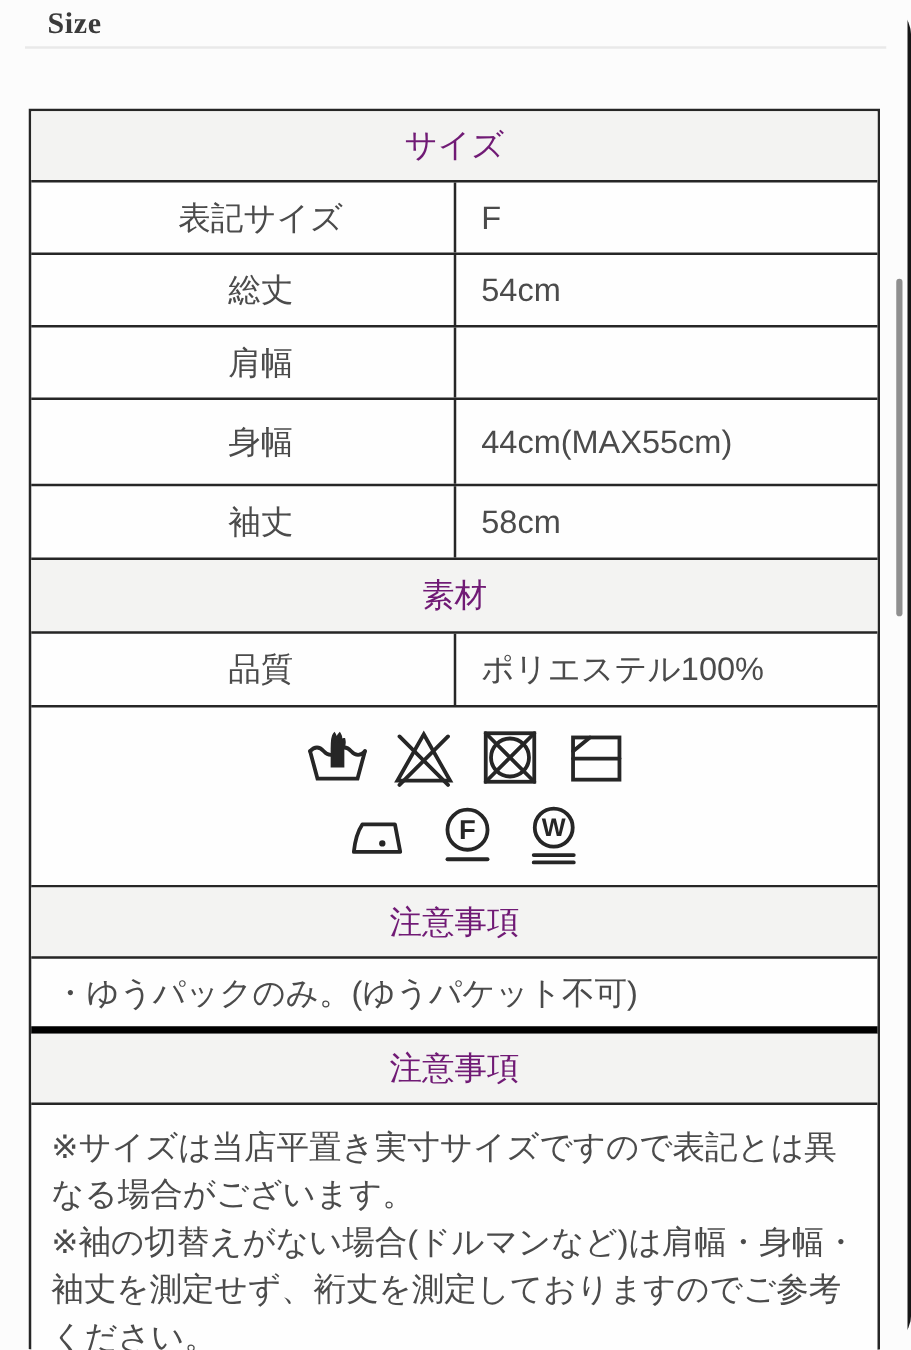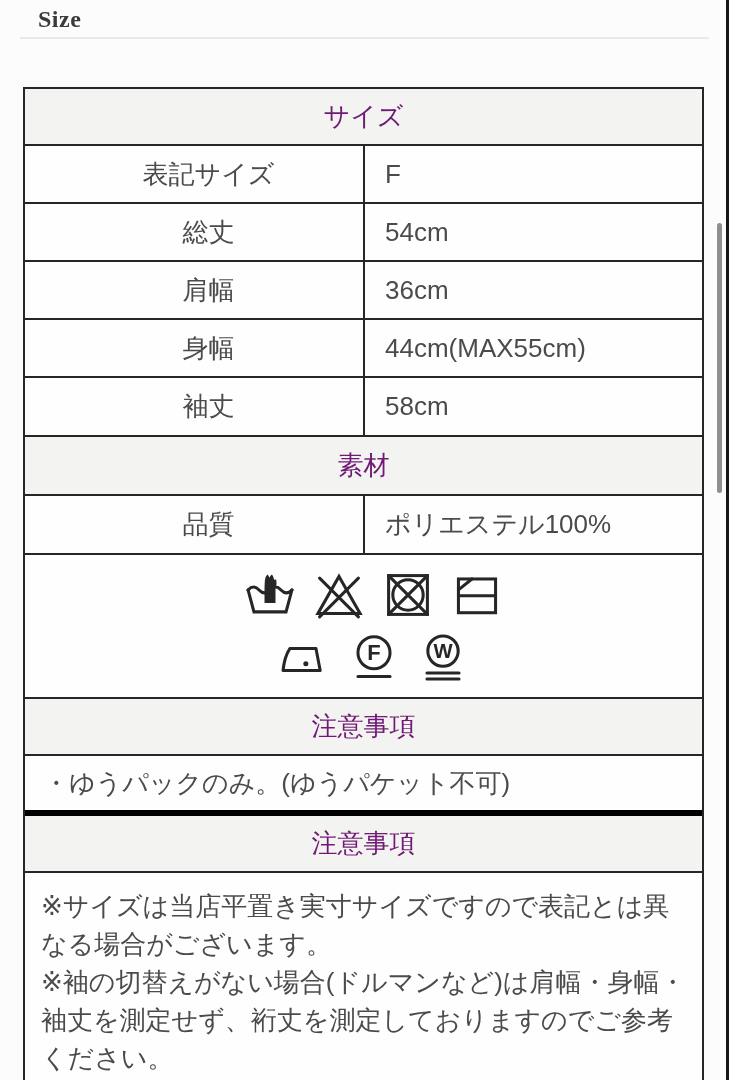--- a/index.html
+++ b/index.html
@@ -9,20 +9,21 @@
     height: 1080px;
     overflow: hidden;
     background: #fcfcfc;
     font-family: "Liberation Sans", "DejaVu Sans", sans-serif;
   }
   .viewport {
     position: relative;
     width: 729px;
     height: 1080px;
     overflow: hidden;
+    border-radius: 29px;
   }
   .page-title {
     position: absolute;
     left: 38px;
     top: 6px;
     font-family: "Liberation Serif", "DejaVu Serif", serif;
     font-weight: bold;
     font-size: 24px;
     color: #3b3b3b;
     letter-spacing: 0.5px;
@@ -146,23 +147,22 @@
     <div class="t-row row-h">
       <div class="t-cell-label">表記サイズ</div>
       <div class="t-cell-value">F</div>
     </div>
     <div class="t-row row-h">
       <div class="t-cell-label">総丈</div>
       <div class="t-cell-value">54cm</div>
     </div>
     <div class="t-row row-h">
       <div class="t-cell-label">肩幅</div>
-      <div class="t-cell-value">36cm</div>
-    </div>
-    <div class="t-row row-h" style="height:58px">
+    </div>
+    <div class="t-row row-h" style="height:69px">
       <div class="t-cell-label">身幅</div>
       <div class="t-cell-value">44cm(MAX55cm)</div>
     </div>
     <div class="t-row row-h" style="height:59px">
       <div class="t-cell-label">袖丈</div>
       <div class="t-cell-value">58cm</div>
     </div>
 
     <div class="t-row t-header" style="height:59px">
       <span>素材</span>

